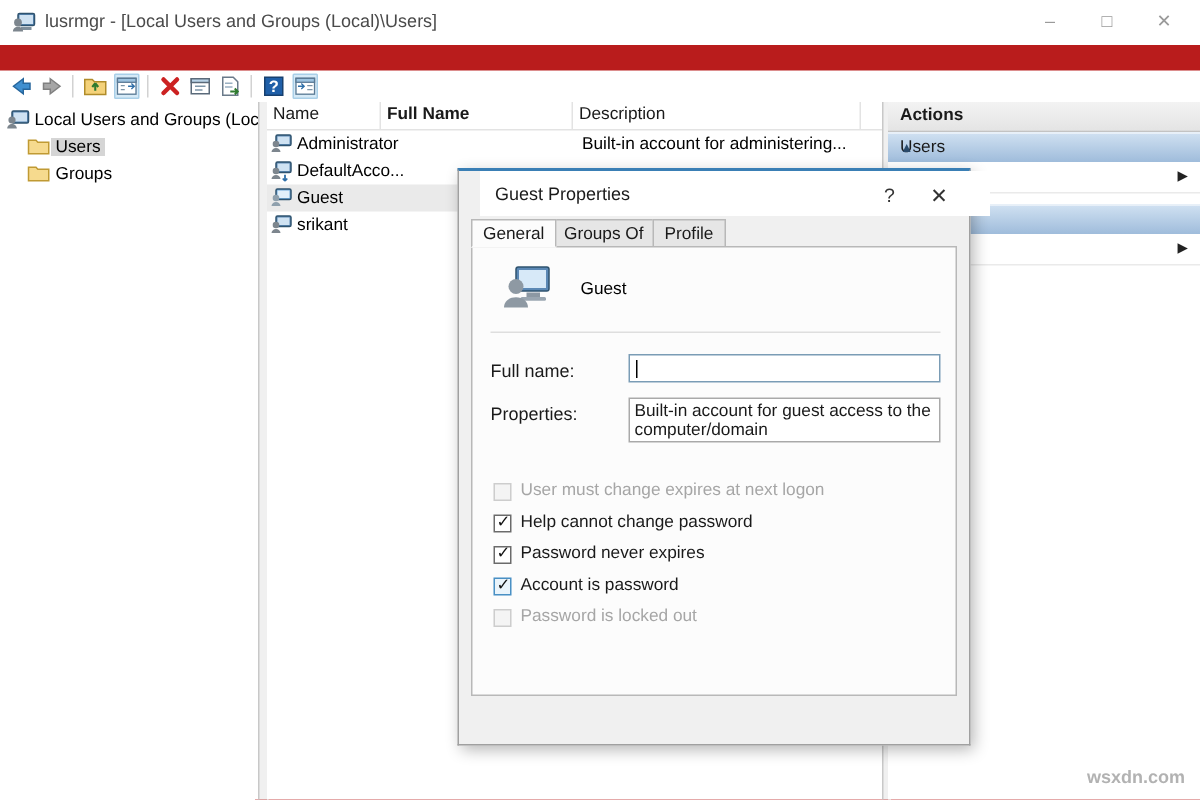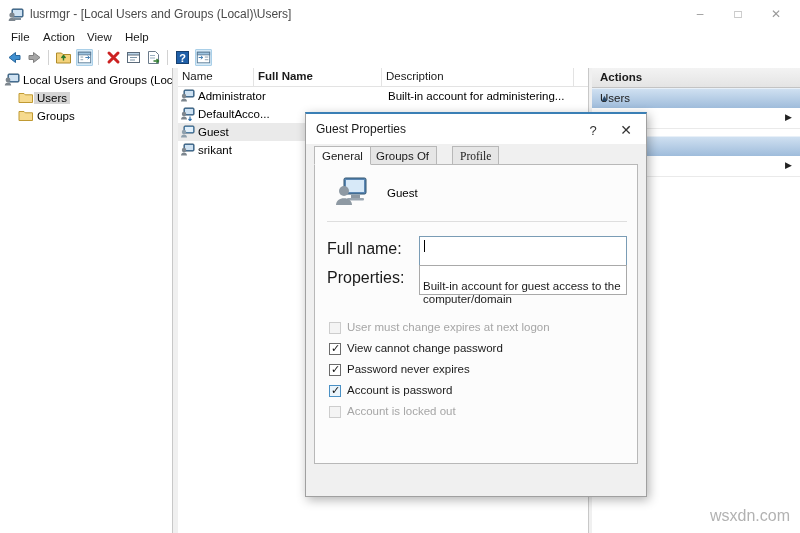--- a/index.html
+++ b/index.html
@@ -60,52 +60,52 @@
   .act-sect span { position:absolute; left:8px; top:3px; font-size:11.5px; color:#1a1a1a; }
   .act-sect .chev { position:absolute; right:6px; top:4px; font-size:9px; color:#2a4a6a; }
   .act-item { position:absolute; left:0; width:208px; height:20px; background:#fff; border-bottom:1px solid #eaeaea; }
   .act-item span.lbl { position:absolute; left:8px; top:4px; font-size:11.5px; color:#1a1a1a; }
   .act-item .arrow { position:absolute; right:8px; top:4px; font-size:9px; color:#222; }
 
   
   .dialog { position:absolute; left:305px; top:112px; width:340px; height:382px;
             background:#f0f0f0; border:1px solid #a0a0a0; border-top:2px solid #3a7fb5;
             box-shadow:2px 3px 10px rgba(0,0,0,0.30); }
-  .dlg-title { position:absolute; left:0; top:0; width:340px; height:30px; background:#ffffff; }
+  .dlg-title { position:absolute; left:14px; top:0; width:340px; height:30px; background:#ffffff; }
   .dlg-title .t { position:absolute; left:10px; top:8px; font-size:12px; color:#1a1a1a; }
   .dlg-help { position:absolute; right:42px; top:6px; width:22px; height:20px; }
   .dlg-help span { position:absolute; left:50%; top:50%; transform:translate(-50%,-50%); font-size:13px; color:#333; }
   .dlg-close { position:absolute; right:8px; top:6px; width:24px; height:20px; }
   .dlg-close span { position:absolute; left:50%; top:50%; transform:translate(-50%,-50%); font-size:14px; color:#333; }
 
   .tabstrip { position:absolute; left:8px; top:32px; width:324px; height:19px; }
   .tab { position:absolute; top:0; height:19px; padding:0 7px; font-size:11.5px; line-height:19px;
          background:#e6e6e6; border:1px solid #b8b8b8; box-sizing:border-box; color:#1a1a1a; }
   .tab.active { background:#fcfcfc; border-bottom:1px solid #fcfcfc; z-index:3; }
 
   .tabbody { position:absolute; left:8px; top:50px; width:324px; height:300px; background:#fcfcfc; border:1px solid #b8b8b8; box-sizing:border-box; }
 
   .usrhead { position:absolute; left:20px; top:12px; width:290px; height:40px; }
   .usrhead .ico { position:absolute; left:0; top:0; width:32px; height:30px; }
   .usrhead .nm { position:absolute; left:52px; top:10px; font-size:11.5px; }
   .hr { position:absolute; left:12px; top:56px; width:300px; height:1px; background:#dedede; }
-  .flabel { position:absolute; font-size:16px; color:#1a1a1a; }
-  .fbox { position:absolute; background:#fff; border:1px solid #7a9cb5; box-sizing:border-box; font-size:11.5px; padding:14px 3px; color:#1a1a1a; }
+  .flabel { position:absolute; font-size:12px; color:#1a1a1a; }
+  .fbox { position:absolute; background:#fff; border:1px solid #7a9cb5; box-sizing:border-box; font-size:11.5px; padding:2px 3px; color:#1a1a1a; }
   .fbox.plain { border:1px solid #a9a9a9; }
   .caret { position:absolute; left:4px; top:3px; width:1px; height:12px; background:#000; }
 
   .cbrow { position:absolute; left:14px; height:17px; }
   .cbox { position:absolute; left:0; top:1px; width:12px; height:12px; background:#fff; border:1px solid #6b6b6b; box-sizing:border-box; }
   .cbox.dis { background:#f4f4f4; border:1px solid #cdcdcd; }
   .cbox.focus { border:1px solid #4a90c4; background:#eaf4fb; }
   .cbox .tick { position:absolute; left:1px; top:-3px; font-size:11px; color:#111; line-height:14px; }
   .cblbl { position:absolute; left:18px; top:0px; font-size:11.5px; color:#1a1a1a; white-space:nowrap; }
   .cblbl.dis { color:#a6a6a6; }
 
-  .watermark { position:absolute; right:10px; bottom:8px; font-size:16px; color:#b2b2b2; }
+  .watermark { position:absolute; right:10px; bottom:8px; font-size:12px; color:#b2b2b2;font-weight:bold; }
 </style>
 </head>
 <body>
 
 <div class="app">
 
   <div class="titlebar">
     <span class="tb-icon">
       <svg width="16" height="16" viewBox="0 0 16 16">
         <rect x="4" y="2" width="11" height="8" rx="1" fill="#5b88b5" stroke="#2f536f"></rect>
@@ -120,26 +120,20 @@
         <span>–</span>
       </div>
     <div class="wbtn max">
         <span>□</span>
       </div>
     <div class="wbtn close">
         <span>✕</span>
       </div>
   </div>
 
-  <div class="menubar">
-    <div class="mi m0">File</div>
-    <div class="mi m1">Action</div>
-    <div class="mi m2">View</div>
-    <div class="mi m3">Help</div>
-  </div>
 
   <div class="toolbar">
     <div class="tbtn" style="left:6px;">
       <svg width="17" height="17" viewBox="0 0 17 17">
           <path d="M9.5 3.5L3 8.5l6.5 5V10.5h4.5v-4H9.5z" fill="#3f8fd0" stroke="#27669c"></path>
         </svg>
     </div>
     <div class="tbtn" style="left:26px;">
       <svg width="17" height="17" viewBox="0 0 17 17">
           <path d="M7.5 3.5L14 8.5l-6.5 5V10.5H3v-4h4.5z" fill="#a6a6a6" stroke="#808080"></path>
@@ -324,21 +318,21 @@
     <div class="dlg-help">
       <span>?</span>
     </div>
     <div class="dlg-close">
       <span>✕</span>
     </div>
 
     <div class="tabstrip">
       <div class="tab active" style="left:0;">General</div>
       <div class="tab" style="left:54px;">Groups Of</div>
-      <div class="tab" style="left:138px;font-family:Liberation Serif, serif;">Profile</div>
+      <div class="tab" style="left:121px;">Profile</div>
     </div>
 
     <div class="tabbody">
       <div class="usrhead">
         <span class="ico">
           <svg width="32" height="30" viewBox="0 0 32 30">
             <rect x="9" y="1" width="22" height="16" rx="1.5" fill="#5b88b5" stroke="#2f536f"></rect>
             <rect x="11" y="3" width="18" height="12" fill="#d7e9f8"></rect>
             <rect x="16" y="18" width="9" height="3" fill="#8c98a3"></rect>
             <rect x="12" y="21" width="17" height="2.5" rx="1" fill="#9aa6b1"></rect>
@@ -362,36 +356,36 @@
       </div>
 
       <div class="cbrow" style="top:156px;">
         <span class="cbox dis"></span>
         <span class="cblbl dis">User must change expires at next logon</span>
       </div>
       <div class="cbrow" style="top:177px;">
         <span class="cbox">
             <span class="tick">✓</span>
           </span>
-        <span class="cblbl">View cannot change password</span>
+        <span class="cblbl">Help cannot change password</span>
       </div>
       <div class="cbrow" style="top:198px;">
         <span class="cbox">
             <span class="tick">✓</span>
           </span>
         <span class="cblbl">Password never expires</span>
       </div>
       <div class="cbrow" style="top:219px;">
         <span class="cbox focus">
             <span class="tick">✓</span>
           </span>
         <span class="cblbl">Account is password</span>
       </div>
       <div class="cbrow" style="top:240px;">
         <span class="cbox dis"></span>
-        <span class="cblbl dis">Account is locked out</span>
+        <span class="cblbl dis">Password is locked out</span>
       </div>
     </div>
 
   </div>
 
   <div class="watermark">wsxdn.com</div>
 </div>
 
 </body></html>

